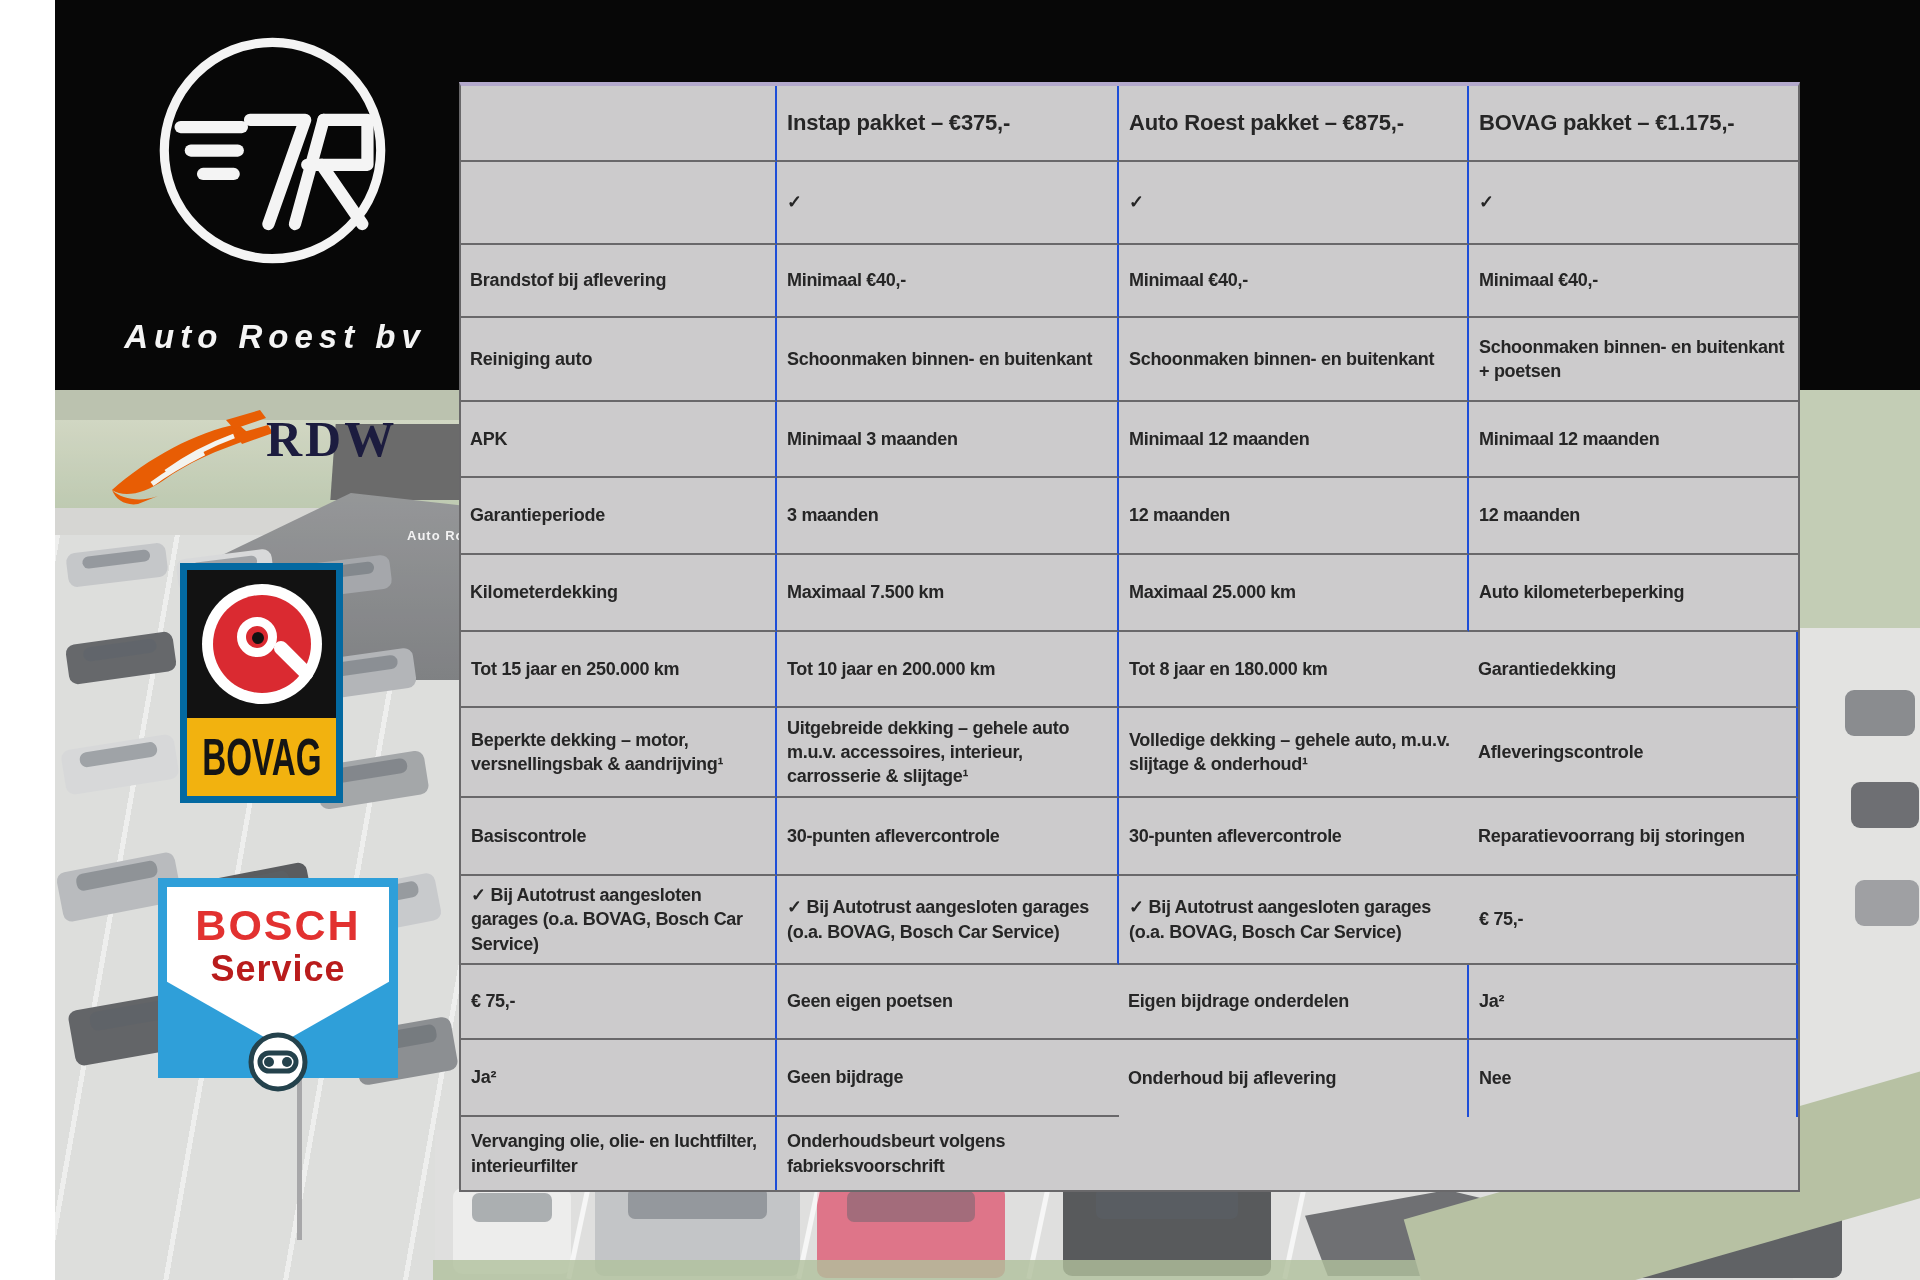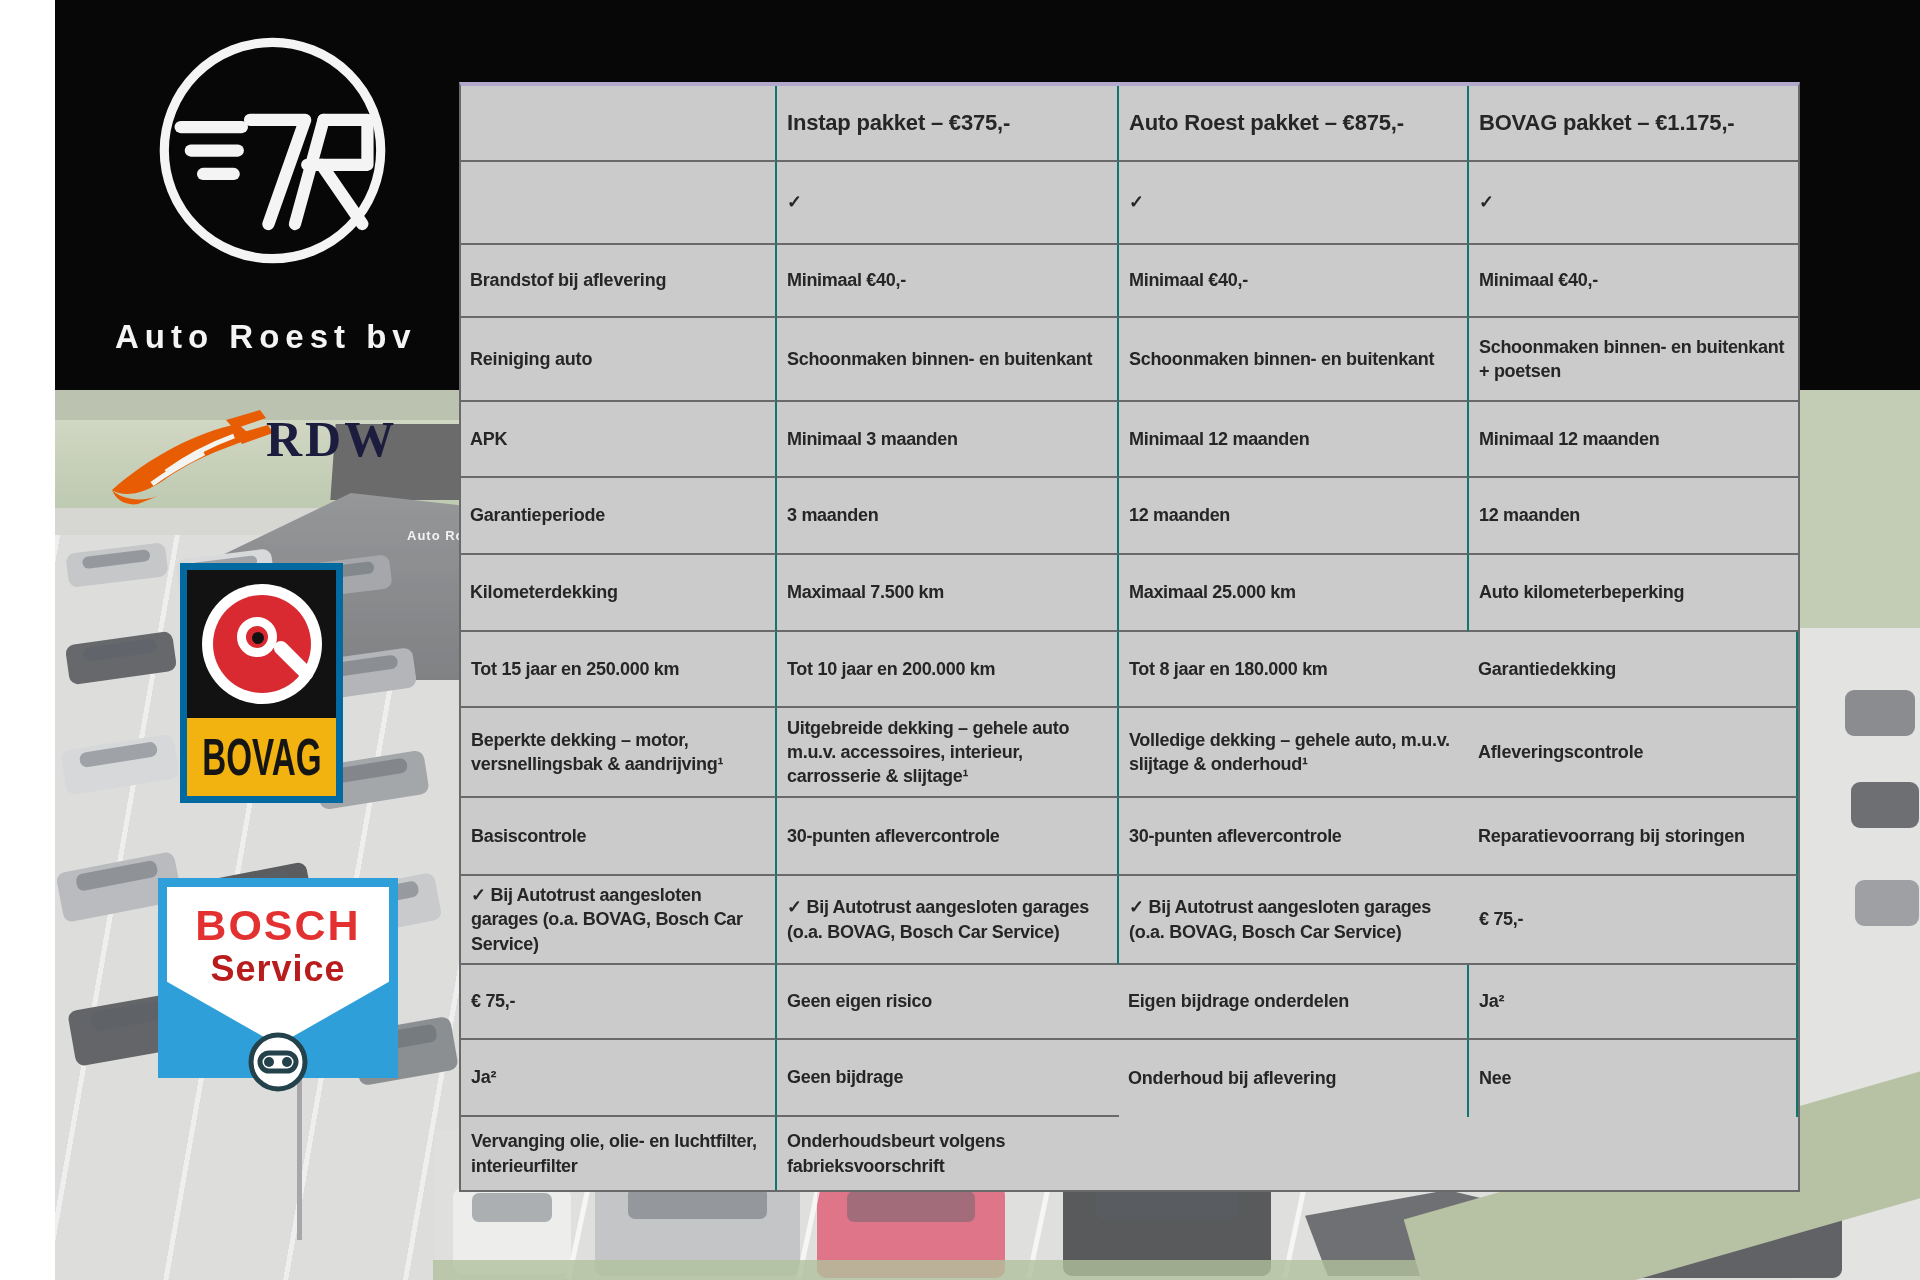--- a/index.html
+++ b/index.html
@@ -2,22 +2,22 @@
 <html><head>
 <meta charset="utf-8">
 <style>
   html,body{margin:0;padding:0;background:#ffffff;}
   .page{position:relative;width:1920px;height:1280px;overflow:hidden;background:#ffffff;
         font-family:"Liberation Sans",sans-serif;}
 
   
   .top-band{position:absolute;left:55px;top:0;width:1865px;height:390px;background:#070707;}
   .ar-mark{position:absolute;left:95px;top:28px;width:245px;height:245px;}
-  .ar-name{position:absolute;left:60px;top:318px;width:320px;color:#f4f4f4;
-           font-size:33px;font-weight:bold;letter-spacing:6px;white-space:nowrap;}
+  .ar-name{position:absolute;left:60px;top:318px;width:320px;text-align:center;color:#f4f4f4;
+           font-size:33px;font-weight:bold;letter-spacing:6px;white-space:nowrap;font-style:italic;}
 
   
   .photo{position:absolute;left:55px;top:390px;width:1865px;height:890px;background:#d9dad7;overflow:hidden;}
   .ph{position:absolute;}
   .treeline{left:0;top:0;width:100%;height:36px;background:#aab39c;}
   .field{left:0;top:30px;width:100%;height:92px;background:linear-gradient(#c6cdb4,#adbc9d);}
   .road{left:0;top:118px;width:100%;height:30px;background:#ccccc8;}
   .lot-left{left:0;top:145px;width:412px;height:745px;background:#d5d6d4;
             background-image:repeating-linear-gradient(100deg,rgba(255,255,255,.5) 0 5px,transparent 5px 118px);}
   .lot-bottom{left:380px;top:740px;width:1490px;height:150px;background:#d7d8d6;}
@@ -60,21 +60,21 @@
                 clip-path:polygon(0 0,100% 0,100% 60%,50% 100%,0 60%);text-align:center;}
   .bosch-word{margin-top:14px;font-weight:bold;font-size:43px;color:#e23130;letter-spacing:2px;}
   .bosch-service{margin-top:-2px;font-weight:bold;font-size:36px;color:#b91c1c;letter-spacing:1px;}
   .bosch-sym{position:absolute;left:50%;top:152px;transform:translateX(-50%);}
 
   
   .pkg-table{position:absolute;left:459px;top:82px;width:1341px;box-sizing:border-box;
              border:2px solid #69686a;border-top:4px solid #b3a9cc;background:#cccbcc;
              display:grid;grid-template-columns:316px 342px 350px 329px;
              grid-template-rows:76px 83px 73px 84px 76px 77px 77px 76px 90px 78px 89px 75px 77px 73px;}
-  .cell{box-sizing:border-box;background:#cccbcc;border-right:2px solid #0f766e;border-bottom:2px solid #69686a;
+  .cell{box-sizing:border-box;background:#cccbcc;border-right:2px solid #1d4ed8;border-bottom:2px solid #69686a;
         display:flex;align-items:center;padding:6px 10px;color:#262626;font-weight:bold;
         font-size:18px;line-height:1.35;letter-spacing:-0.3px;}
   .cell.c3{border-right:none;}
   .cell.last-row{border-bottom:none;}
   .cell.header{font-size:22px;letter-spacing:-0.2px;}
   .cell.label{padding-left:9px;padding-right:4px;letter-spacing:-0.2px;}
 </style>
 </head>
 <body>
 
@@ -270,21 +270,21 @@
       <div class="cell label">Afleveringscontrole</div>
       <div class="cell">Basiscontrole</div>
       <div class="cell">30-punten aflevercontrole</div>
       <div class="cell c3">30-punten aflevercontrole</div>
       <div class="cell label">Reparatievoorrang bij storingen</div>
       <div class="cell">✓ Bij Autotrust aangesloten garages (o.a. BOVAG, Bosch Car Service)</div>
       <div class="cell">✓ Bij Autotrust aangesloten garages (o.a. BOVAG, Bosch Car Service)</div>
       <div class="cell c3">✓ Bij Autotrust aangesloten garages (o.a. BOVAG, Bosch Car Service)</div>
       <div class="cell">€ 75,-</div>
       <div class="cell">€ 75,-</div>
-      <div class="cell c3">Geen eigen risico</div>
+      <div class="cell c3">Geen eigen poetsen</div>
       <div class="cell label">Eigen bijdrage onderdelen</div>
       <div class="cell">Ja²</div>
       <div class="cell">Ja²</div>
       <div class="cell c3">Geen bijdrage</div>
       <div class="cell label last-row">Onderhoud bij aflevering</div>
       <div class="cell last-row">Nee</div>
       <div class="cell last-row">Vervanging olie, olie- en luchtfilter, interieurfilter</div>
       <div class="cell c3 last-row">Onderhoudsbeurt volgens fabrieksvoorschrift</div>
     </div>
 

